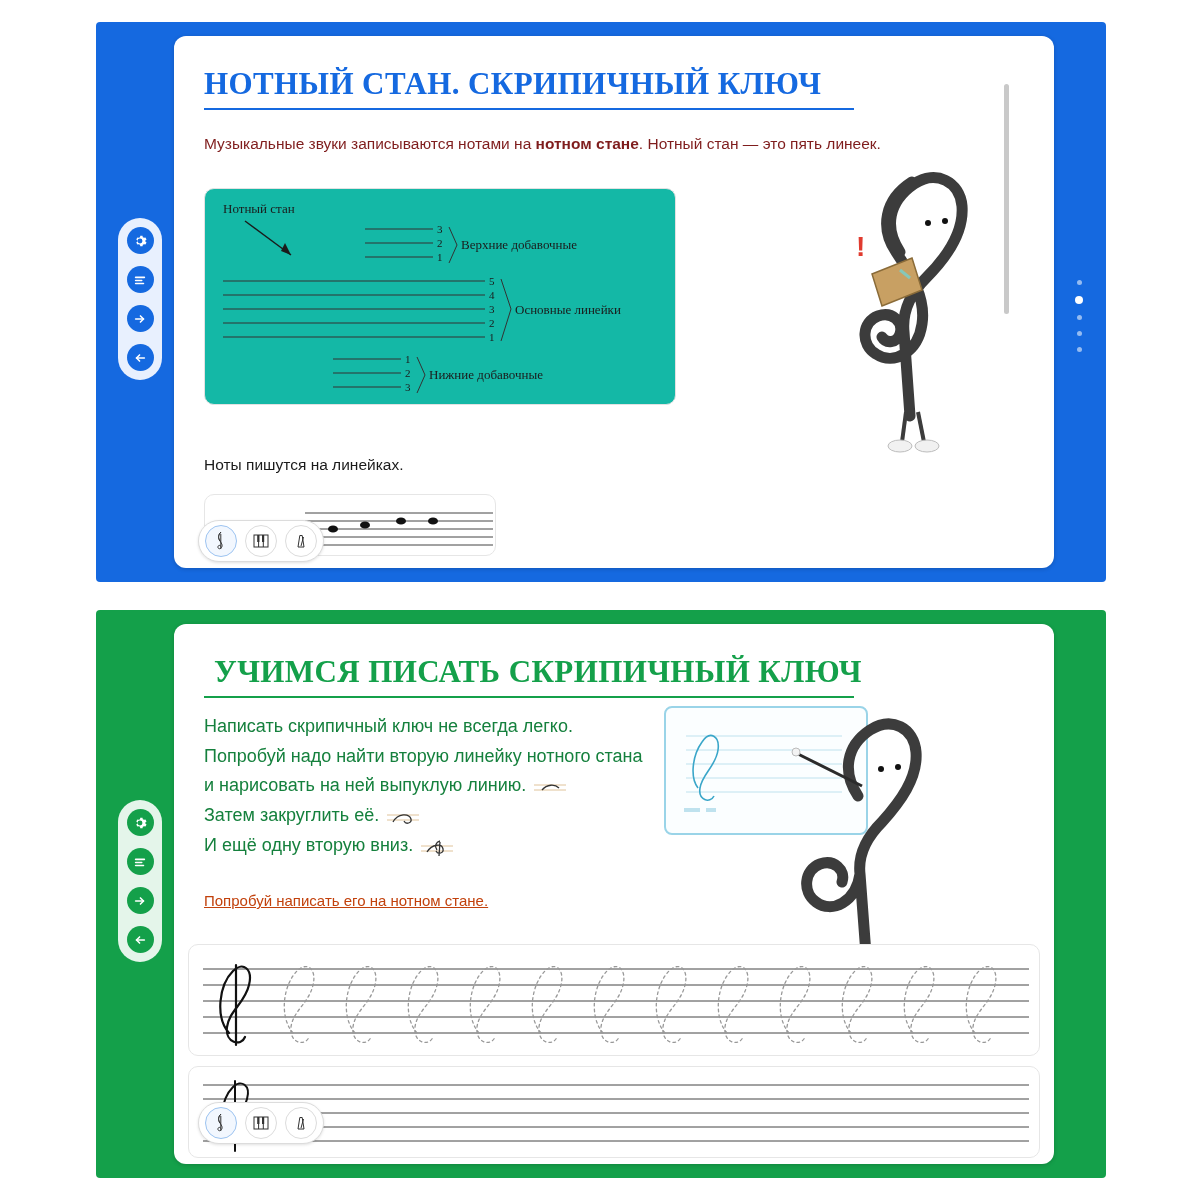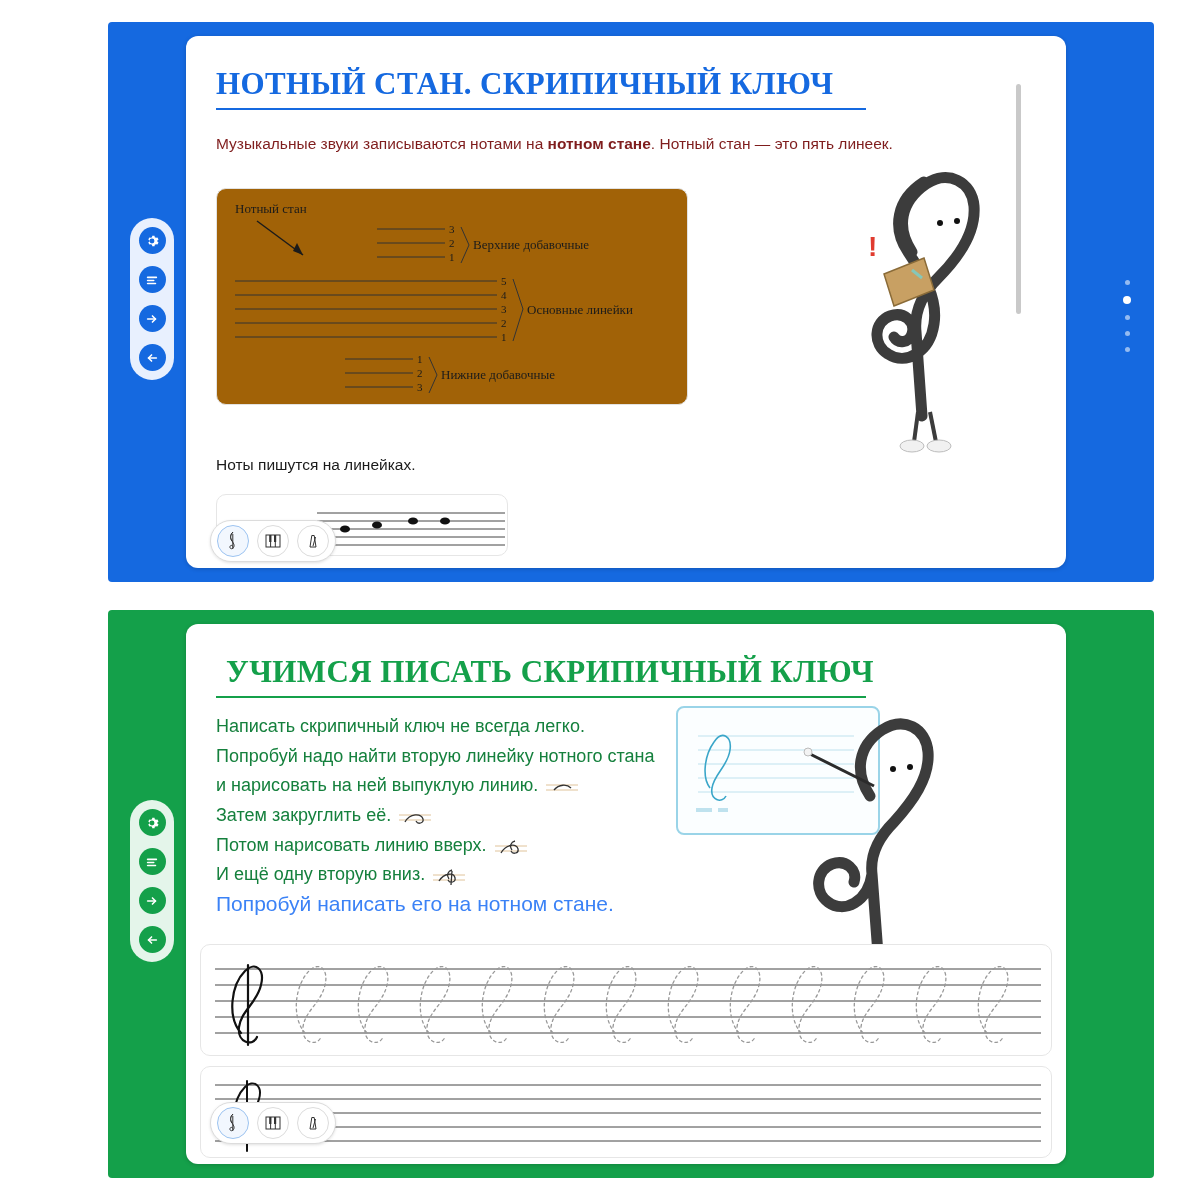--- a/index.html
+++ b/index.html
@@ -13,25 +13,24 @@
   .page {
     width: 1200px;
     height: 1200px;
     position: relative;
     overflow: hidden;
   }
 
   
   .screen {
     position: absolute;
-    left: 108px;
+    left: 96px;
     width: 1010px;
     border-radius: 4px;
     overflow: hidden;
-    padding-left: 36px;
   }
   .screen.blue  { top: 22px;  height: 560px; background: #1569e0; }
   .screen.green { top: 610px; height: 568px; background: #14a04a; }
 
   .card {
     position: absolute;
     left: 78px;
     top: 14px;
     width: 880px;
     bottom: 14px;
@@ -125,21 +124,21 @@
 
   
   .diagram-box {
     position: absolute;
     left: 30px;
     top: 152px;
     width: 470px;
     height: 215px;
     border: 1px solid #e2e2e2;
     border-radius: 10px;
-    background: #a16207;
+    background: #14b8a6;
   }
   .diagram-box svg { display: block; }
 
   .sub-text {
     position: absolute;
     left: 30px;
     top: 420px;
     font-size: 15.5px;
     color: #1b1b1b;
   }
@@ -200,22 +199,23 @@
   .glyph-chip {
     display: inline-block;
     width: 36px;
     height: 18px;
     position: relative;
   }
   .try-text {
     position: absolute;
     left: 30px;
     top: 268px;
-    font-size: 21px;
-    color: #3b82f6;
+    font-size: 15px;
+    color: #c2410c;
+    text-decoration: underline;
   }
   .tablet {
     position: absolute;
     left: 490px;
     top: 82px;
     width: 200px;
     height: 125px;
     border: 2px solid #9ad4e8;
     border-radius: 8px;
     background: #fbfeff;
@@ -416,30 +416,20 @@
               </svg>
           </span>
         </div>
         <div class="step-line">
           <span>Затем закруглить её.</span>
           <span class="glyph-chip">
             <svg width="36" height="18" viewBox="0 0 36 18">
                 <line x1="2" y1="6" x2="34" y2="6" stroke="#e0c39a" stroke-width="1"></line>
                 <line x1="2" y1="11" x2="34" y2="11" stroke="#e0c39a" stroke-width="1"></line>
                 <path d="M8 13 C13 4,24 4,26 10 C27 14,21 16,19 12" stroke="#333" stroke-width="1.3" fill="none"></path>
-              </svg>
-          </span>
-        </div>
-        <div class="step-line">
-          <span>Потом нарисовать линию вверх.</span>
-          <span class="glyph-chip">
-            <svg width="36" height="18" viewBox="0 0 36 18">
-                <line x1="2" y1="7" x2="34" y2="7" stroke="#e0c39a" stroke-width="1"></line>
-                <line x1="2" y1="12" x2="34" y2="12" stroke="#e0c39a" stroke-width="1"></line>
-                <path d="M8 14 C13 5,24 4,25 10 C26 14,20 16,18 12 M19 11 C16 7,18 3,22 2" stroke="#333" stroke-width="1.3" fill="none"></path>
               </svg>
           </span>
         </div>
         <div class="step-line">
           <span>И ещё одну вторую вниз.</span>
           <span class="glyph-chip">
             <svg width="36" height="18" viewBox="0 0 36 18">
                 <line x1="2" y1="7" x2="34" y2="7" stroke="#e0c39a" stroke-width="1"></line>
                 <line x1="2" y1="12" x2="34" y2="12" stroke="#e0c39a" stroke-width="1"></line>
                 <path d="M8 13 C13 5,23 4,24 10 C25 14,19 16,17 12 M18 11 C15 7,17 3,21 2 M21 3 L20 17" stroke="#333" stroke-width="1.3" fill="none"></path>

